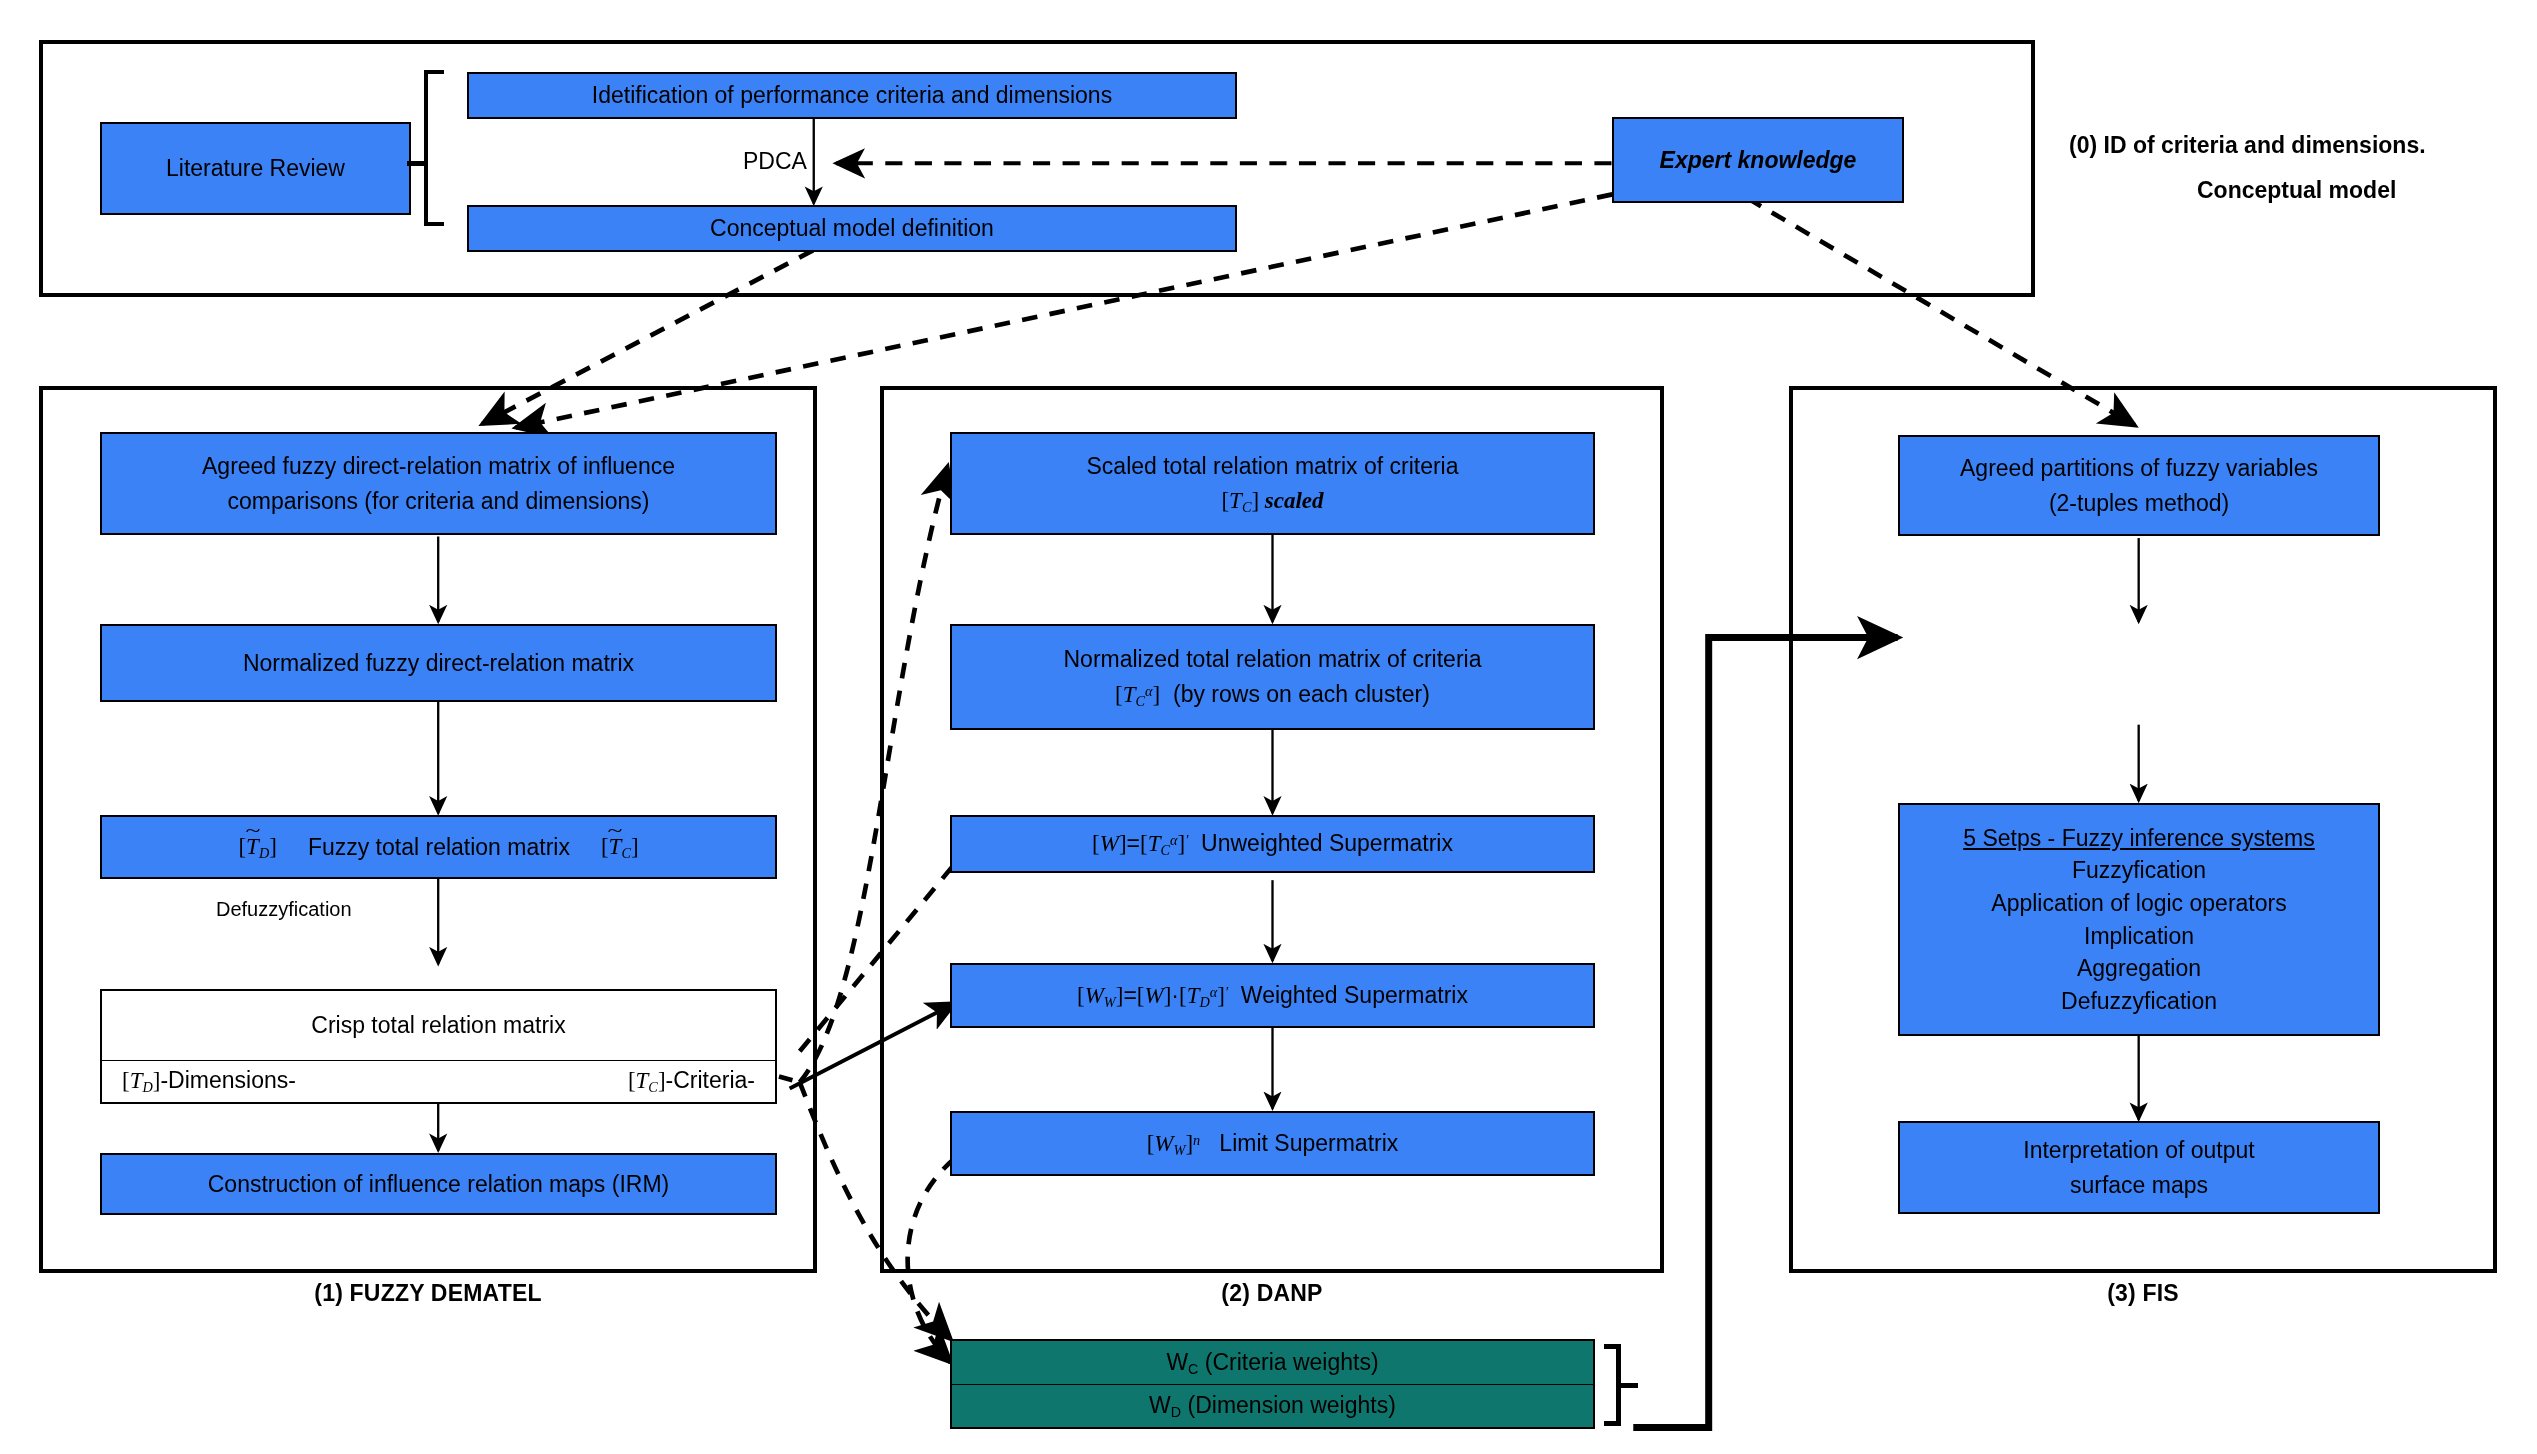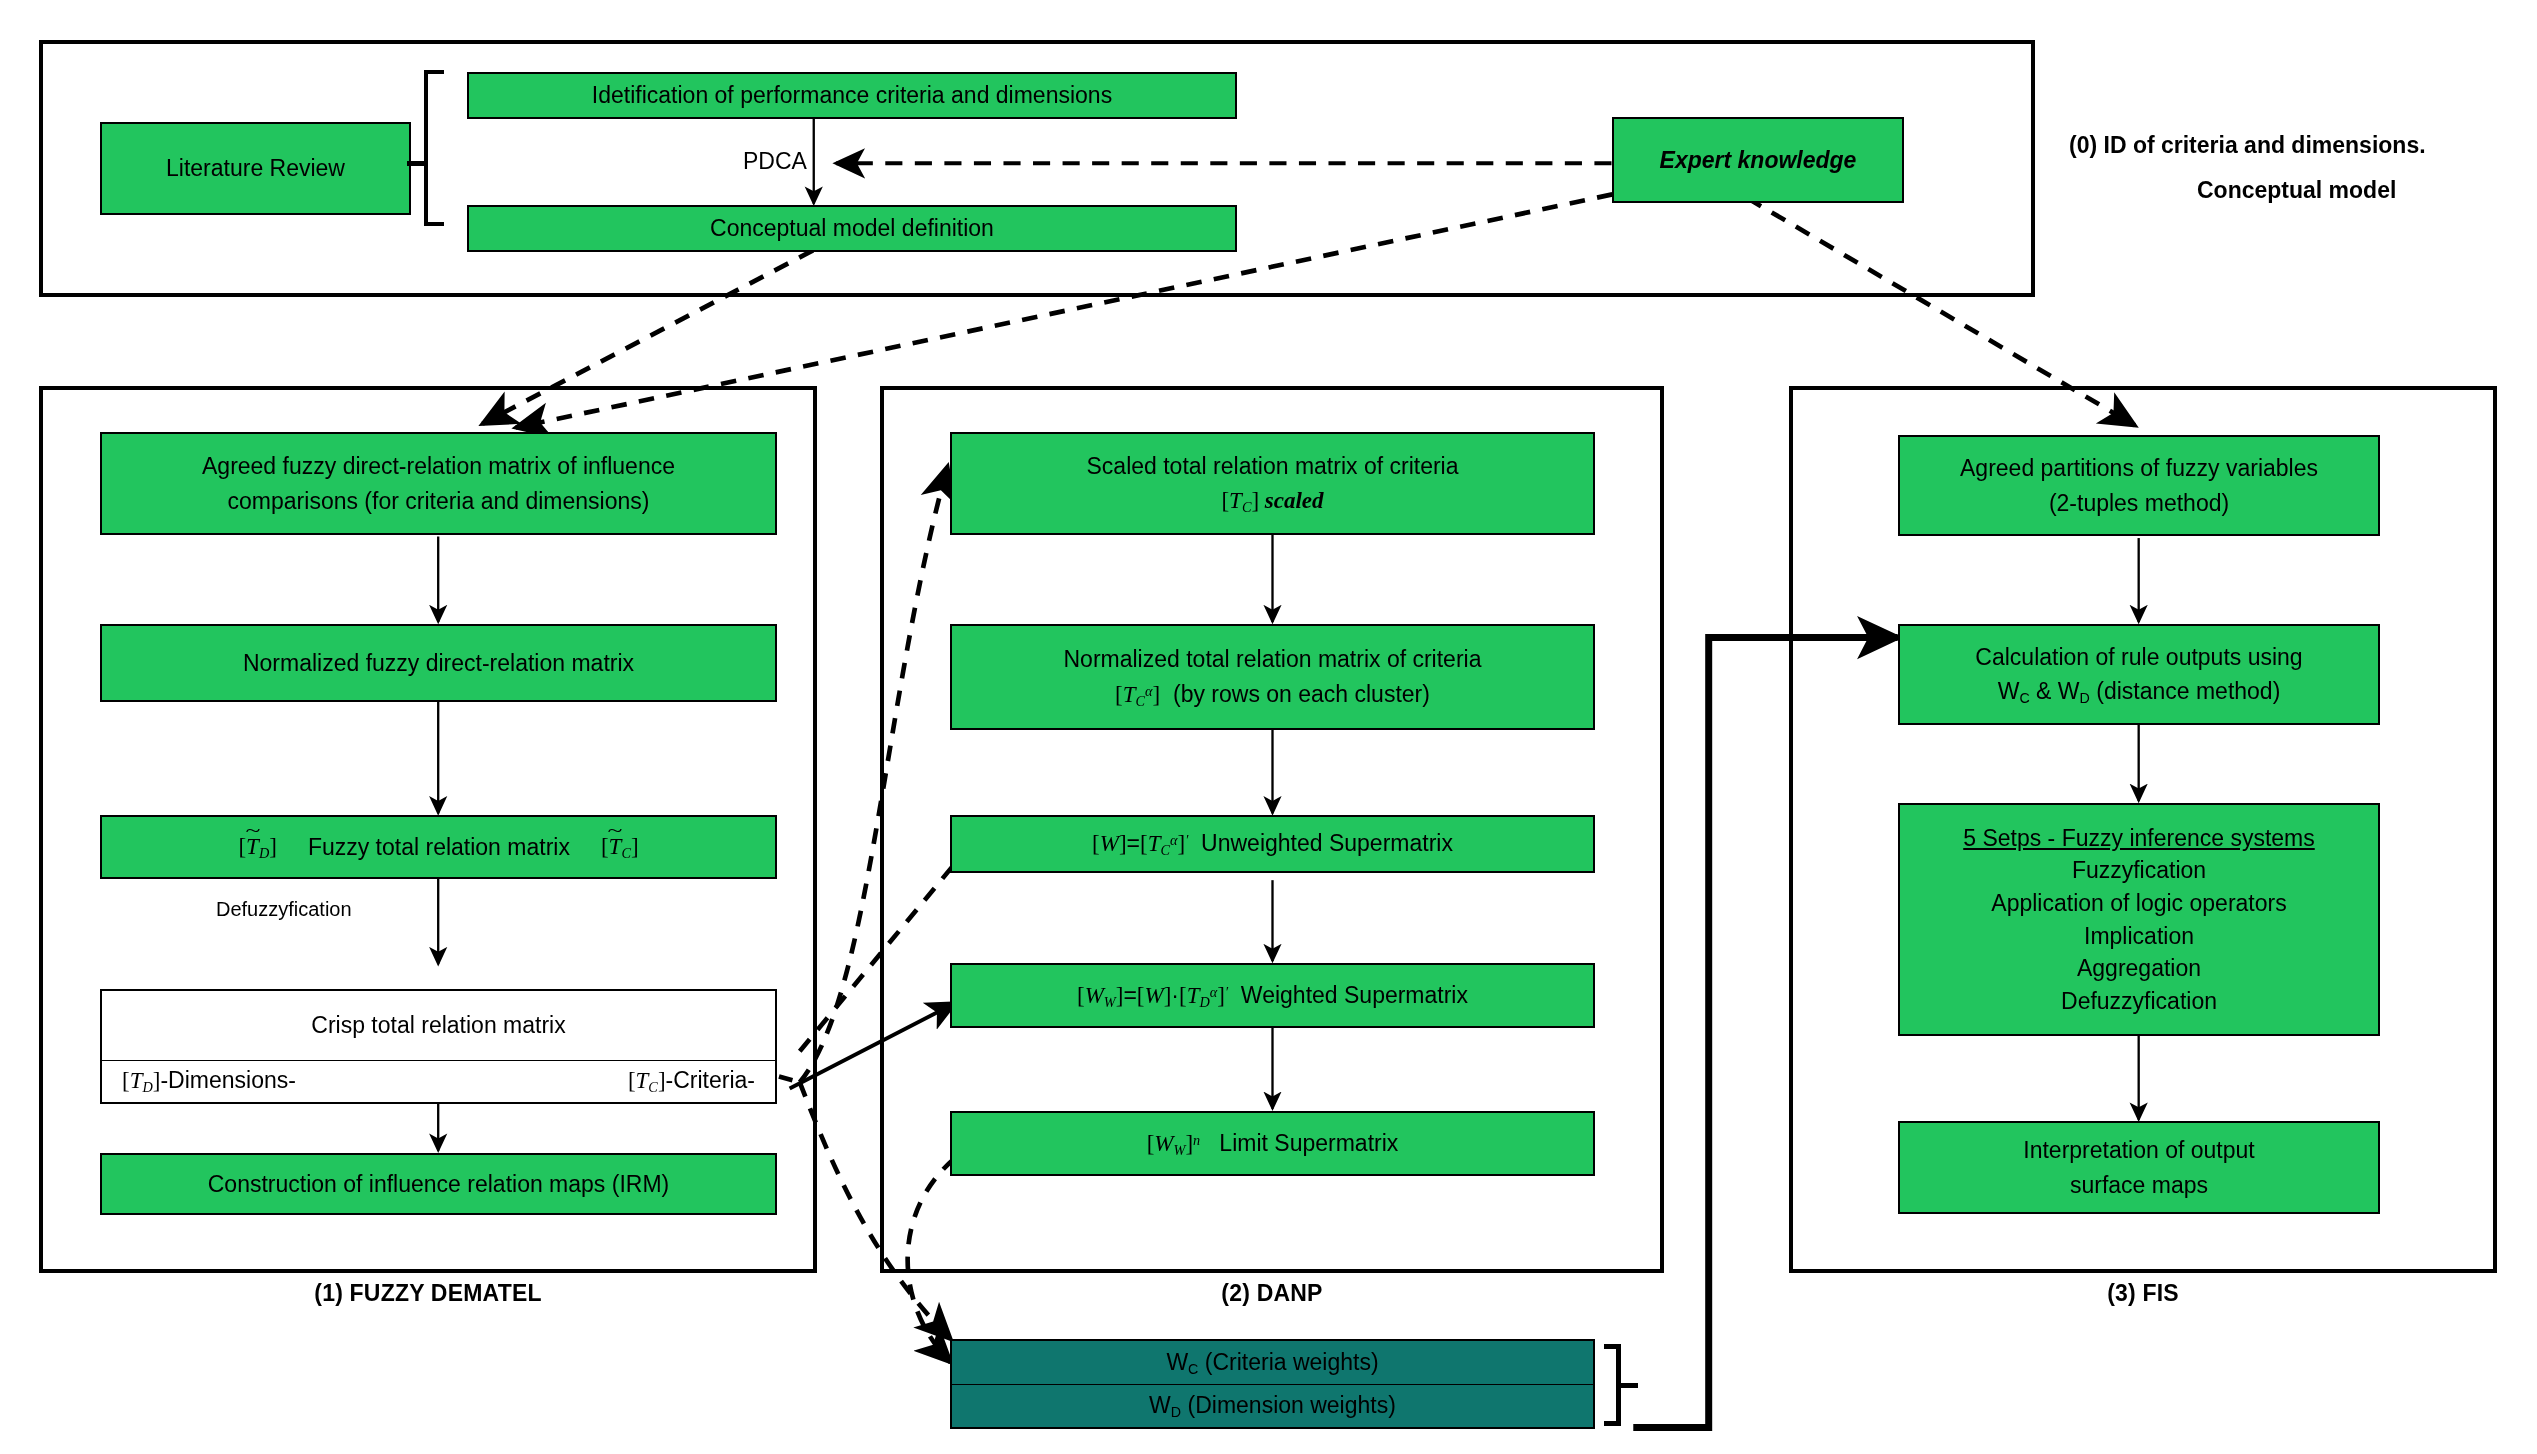--- a/index.html
+++ b/index.html
@@ -7,21 +7,21 @@
   #stage{position:relative;width:2538px;height:1454px;background:#fff;overflow:hidden;}
 
   
   .abs{position:absolute;box-sizing:border-box;}
 
   
   .panel{position:absolute;box-sizing:border-box;border:4.7px solid #000;background:transparent;}
   .panel-label{position:absolute;text-align:center;font-weight:bold;font-size:23px;letter-spacing:0.2px;}
 
   
-  .box{position:absolute;box-sizing:border-box;border:2.3px solid #000;background:#22c55e;
+  .box{position:absolute;box-sizing:border-box;border:2.3px solid #000;background:#3b82f6;
        display:flex;flex-direction:column;align-items:center;justify-content:center;
        text-align:center;font-size:23px;line-height:1.5;padding:3.1px 7.8px;}
   .box .ln{display:block;white-space:nowrap;}
   .box.italic{font-style:italic;font-weight:bold;}
 
   
   .splitbox{position:absolute;box-sizing:border-box;border:2.3px solid #000;background:#fff;margin-top:23px;}
   .splitbox .top{height:62%;display:flex;align-items:center;justify-content:center;font-size:23px;}
   .splitbox .divider{height:0;border-top:1.6px solid #000;}
   .splitbox .bot{height:calc(38% - 1.6px);display:flex;align-items:center;justify-content:space-between;
@@ -213,24 +213,20 @@
   </div>
 
   <div class="panel" style="left:1789px;top:386px;width:708px;height:887px;"></div>
   <div class="panel-label" style="left:1789px;top:1280px;width:708px;">(3) FIS</div>
 
   <div class="box" style="left:1898px;top:435px;width:482px;height:101px;">
     <span class="ln">Agreed partitions of fuzzy variables</span>
     <span class="ln">(2-tuples method)</span>
   </div>
 
-  <div class="box" style="left:1898px;top:624px;width:482px;height:101px;">
-    <span class="ln">Calculation of rule outputs using</span>
-    <span class="ln sansSub">W<sub>C</sub> &amp; W<sub>D</sub> (distance method)</span>
-  </div>
 
   <div class="box" style="left:1898px;top:803px;width:482px;height:233px;line-height:1.42;">
     <span class="ln ul">5 Setps - Fuzzy inference systems</span>
     <span class="ln">Fuzzyfication</span>
     <span class="ln">Application of logic operators</span>
     <span class="ln">Implication</span>
     <span class="ln">Aggregation</span>
     <span class="ln">Defuzzyfication</span>
   </div>
 

